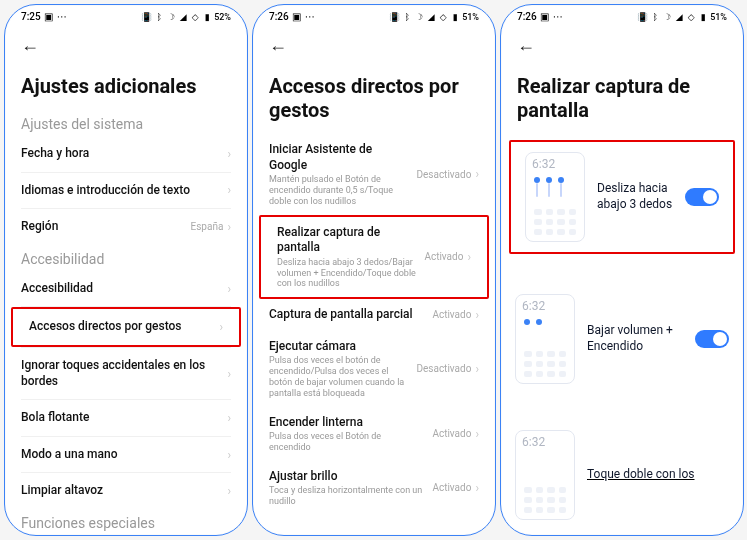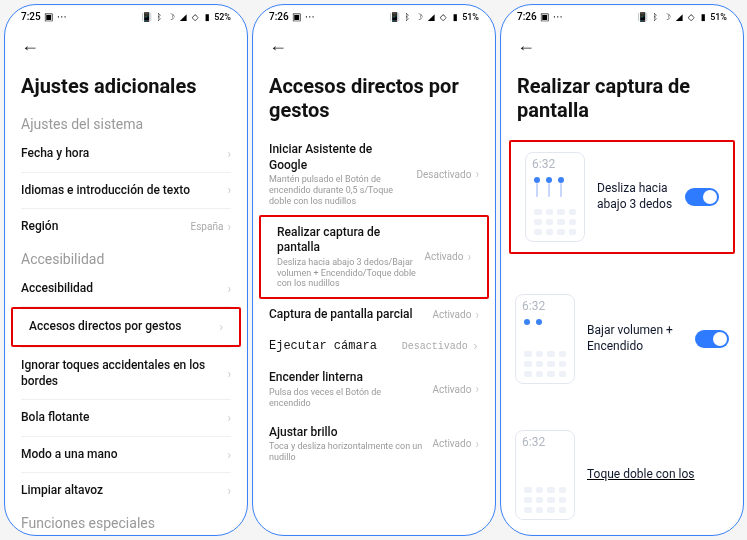--- a/index.html
+++ b/index.html
@@ -297,23 +297,24 @@
         </div>
         <div class="row" style="padding-top: 8px; padding-bottom: 8px;">
           <div class="row-main">
             <div class="row-title">Captura de pantalla parcial</div>
           </div>
           <div class="row-side">
             <span class="row-value">Activado</span>
             <span class="chev">›</span>
           </div>
         </div>
-        <div class="row" style="padding-top: 8px; padding-bottom: 8px; font-family: Liberation Mono, monospace;">
+        <div class="row" style="padding-top: 8px; padding-bottom: 8px;">
           <div class="row-main">
             <div class="row-title">Ejecutar cámara</div>
+            <div class="row-sub">Pulsa dos veces el botón de encendido/Pulsa dos veces el botón de bajar volumen cuando la pantalla está bloqueada</div>
           </div>
           <div class="row-side">
             <span class="row-value">Desactivado</span>
             <span class="chev">›</span>
           </div>
         </div>
         <div class="row" style="padding-top: 8px; padding-bottom: 8px;">
           <div class="row-main">
             <div class="row-title">Encender linterna</div>
             <div class="row-sub">Pulsa dos veces el Botón de encendido</div>

